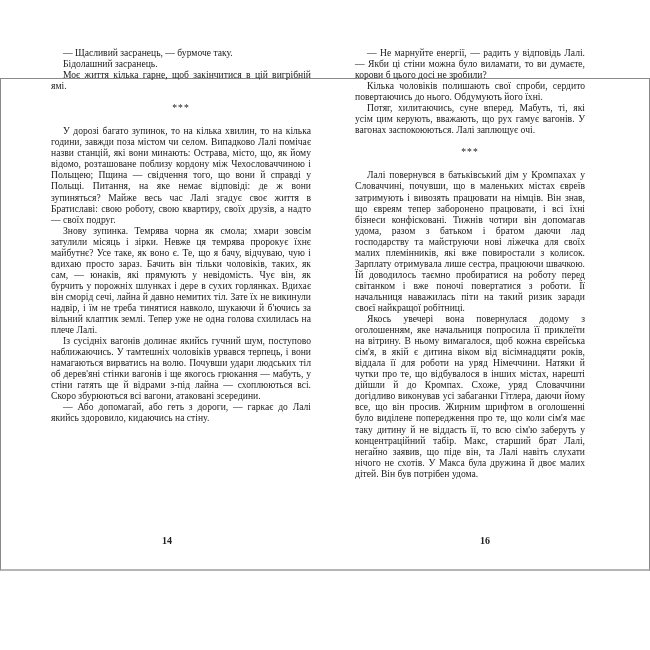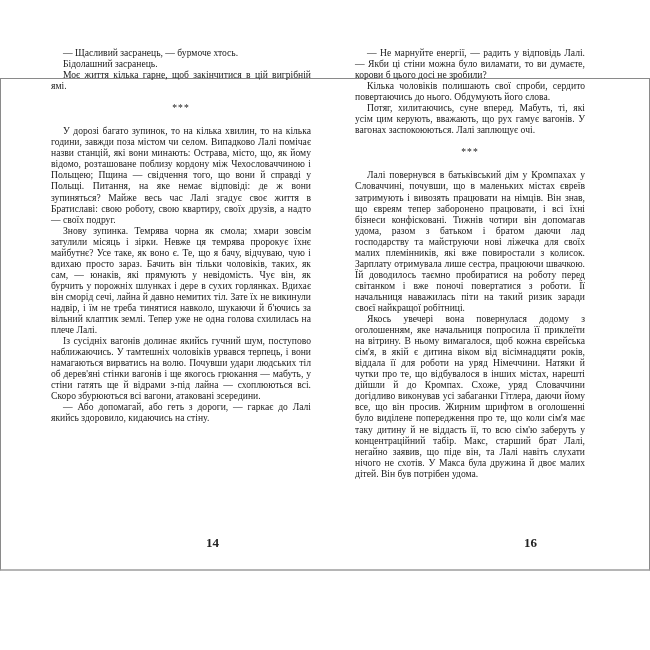--- a/index.html
+++ b/index.html
@@ -9,42 +9,42 @@
     border:1px solid #8a8a8a; border-bottom:2px solid #b5b5b5; background:#fff;
   }
   .page { position:absolute; top:47px; font-family:"Liberation Serif","DejaVu Serif",serif;
     font-size:9.6px; line-height:11.05px; color:#1a1a1a; text-align:justify; }
   .page.left { left:51px; width:260px; }
   .page.right { left:355px; width:230px; }
   .p { margin:0; text-indent:12px; hyphens:manual; }
   .it { }
   .stars { text-align:center; margin:11px 0 12px 0; letter-spacing:1px; text-indent:0; }
   .pagenum { position:absolute; top:535px; font-family:"Liberation Serif","DejaVu Serif",serif;
-    font-size:13px; font-weight:bold; color:#222;margin-left:44px; }
+    font-size:10px; font-weight:bold; color:#222; }
   .pagenum.left { left:162px; }
   .pagenum.right { left:480px; }
 </style>
 </head>
 <body>
 
 <div class="spread"></div>
 
 <div class="page left" id="left-body">
-    <p class="p"><span>— Щасливий засранець, — бурмоче хтось.</span></p>
+    <p class="p"><span>— Щасливий засранець, — бурмоче таку.</span></p>
     <p class="p"><span class="it">Бідолашний засранець.</span></p>
     <p class="p"><span class="it">Моє життя кілька гарне, щоб закінчитися в цій вигрібній ямі.</span></p>
     <div class="stars">***</div>
     <p class="p"><span>У дорозі багато зупинок, то на кілька хвилин, то на кілька години, завжди поза містом чи селом. Випадково Лалі помічає назви станцій, які вони минають: Острава, місто, що, як йому відомо, розташоване поблизу кордону між Чехословаччиною і Польщею; Пщина — свідчення того, що вони й справді у Польщі. Питання, на яке немає відповіді: де ж вони зупиняться? Майже весь час Лалі згадує своє життя в Братиславі: свою роботу, свою квартиру, своїх друзів, а надто — своїх подруг.</span></p>
     <p class="p"><span>Знову зупинка. Темрява чорна як смола; хмари зовсім затулили місяць і зірки. Невже ця темрява пророкує їхнє майбутнє? </span><span class="it">Усе таке, як воно є. Те, що я бачу, відчуваю, чую і вдихаю просто зараз.</span><span> Бачить він тільки чоловіків, таких, як сам, — юнаків, які прямують у невідомість. Чує він, як бурчить у порожніх шлунках і дере в сухих горлянках. Вдихає він сморід сечі, лайна й давно немитих тіл. Зате їх не викинули надвір, і їм не треба тинятися навколо, шукаючи й б'ючись за вільний клаптик землі. Тепер уже не одна голова схилилась на плече Лалі.</span></p>
     <p class="p"><span>Із сусідніх вагонів долинає якийсь гучний шум, поступово наближаючись. У тамтешніх чоловіків урвався терпець, і вони намагаються вирватись на волю. Почувши удари людських тіл об дерев'яні стінки вагонів і ще якогось грюкання — мабуть, у стіни гатять ще й відрами з-під лайна — схоплюються всі. Скоро збурюються всі вагони, атаковані зсередини.</span></p>
     <p class="p"><span>— Або допомагай, або геть з дороги, — гаркає до Лалі якийсь здоровило, кидаючись на стіну.</span></p>
   </div>
 <div class="pagenum left">14</div>
 
 <div class="page right" id="right-body">
     <p class="p"><span>— Не марнуйте енергії, — радить у відповідь Лалі. — Якби ці стіни можна було виламати, то ви думаєте, корови б цього досі не зробили?</span></p>
-    <p class="p"><span>Кілька чоловіків полишають свої спроби, сердито повертаючись до нього. Обдумують його слова.</span></p>
+    <p class="p"><span>Кілька чоловіків полишають свої спроби, сердито повертаючись до нього. Обдумують його їхні.</span></p>
     <p class="p"><span>Потяг, хилитаючись, суне вперед. Мабуть, ті, які усім цим керують, вважають, що рух гамує вагонів. У вагонах заспокоюються. Лалі заплющує очі.</span></p>
     <div class="stars">***</div>
     <p class="p"><span>Лалі повернувся в батьківський дім у Кромпахах у Словаччині, почувши, що в маленьких містах євреїв затримують і вивозять працювати на німців. Він знав, що євреям тепер заборонено працювати, і всі їхні бізнеси конфісковані. Тижнів чотири він допомагав удома, разом з батьком і братом даючи лад господарству та майструючи нові ліжечка для своїх малих племінників, які вже повиростали з колисок. Зарплату отримувала лише сестра, працюючи швачкою. Їй доводилось таємно пробиратися на роботу перед світанком і вже поночі повертатися з роботи. Її начальниця наважилась піти на такий ризик заради своєї найкращої робітниці.</span></p>
     <p class="p"><span>Якось увечері вона повернулася додому з оголошенням, яке начальниця попросила її приклеїти на вітрину. В ньому вимагалося, щоб кожна єврейська сім'я, в якій є дитина віком від вісімнадцяти років, віддала її для роботи на уряд Німеччини. Натяки й чутки про те, що відбувалося в інших містах, нарешті дійшли й до Кромпах. Схоже, уряд Словаччини догідливо виконував усі забаганки Гітлера, даючи йому все, що він просив. Жирним шрифтом в оголошенні було виділене попередження про те, що коли сім'я має таку дитину й не віддасть її, то всю сім'ю заберуть у концентраційний табір. Макс, старший брат Лалі, негайно заявив, що піде він, та Лалі навіть слухати нічого не схотів. У Макса була дружина й двоє малих дітей. Він був потрібен удома.</span></p>
   </div>
 <div class="pagenum right">16</div>
 
 </body></html>

